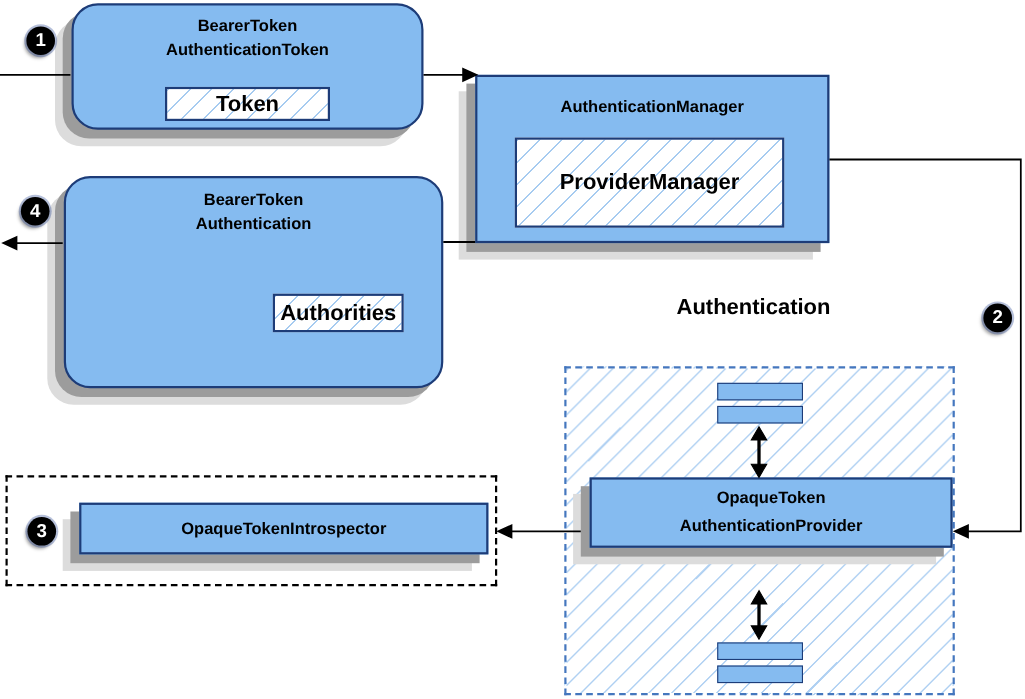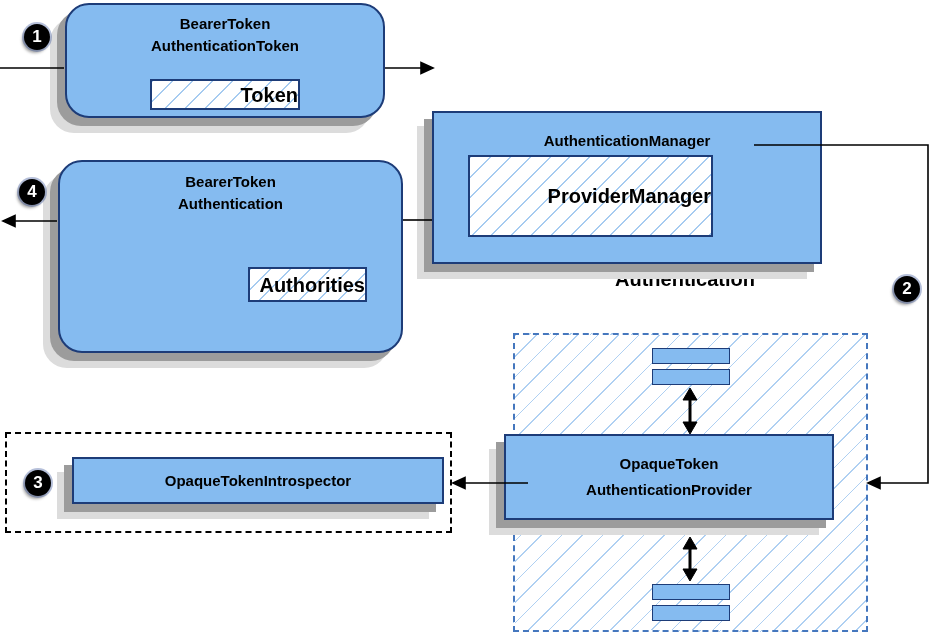--- a/index.html
+++ b/index.html
@@ -14,21 +14,21 @@
     text-align:center;
   }
   .rounded { border-radius:24px; }
   .shadow { box-shadow:-8px 8px 0 0 var(--shadow-dark), -15px 15px 0 0 var(--shadow-light); }
   .title { font-size:15px; line-height:22px; }
   .hatchbox {
     position:absolute; box-sizing:border-box;
     background-color:#fff;
     background-image:repeating-linear-gradient(135deg, var(--hatch-line) 0px, var(--hatch-line) 1.3px, transparent 1.3px, transparent 14px);
     border:2px solid var(--box-border);
-    display:flex; flex-direction:column; align-items:flex-end; justify-content:center;
+    display:flex; flex-direction:column; align-items:center; justify-content:center;
     font-size:20px; line-height:22px; text-align:center;
   }
   .zone {
     position:absolute; box-sizing:border-box;
     border:2px dashed var(--zone-border);
     background-color:#fff;
     background-image:repeating-linear-gradient(135deg, var(--zone-hatch-line) 0px, var(--zone-hatch-line) 1.3px, transparent 1.3px, transparent 14.5px);
   }
   .intro-zone {
     position:absolute; box-sizing:border-box;
@@ -68,36 +68,36 @@
   <div class="bar" style="left:652px; top:605px;"></div>
 
   <div class="box rounded shadow" style="left:65px; top:3px; width:320px; height:115px; padding-top:8px;">
     <div class="title">BearerToken</div>
     <div class="title">AuthenticationToken</div>
     <div class="hatchbox" style="left:83px; top:74px; width:150px; height:31px;">
       <div>Token</div>
     </div>
   </div>
 
-  <div class="box shadow" style="left:432px; top:68px; width:390px; height:153px; padding-top:17px;margin-top:43px;">
+  <div class="box shadow" style="left:432px; top:68px; width:322px; height:153px; padding-top:17px;">
     <div class="title">AuthenticationManager</div>
-    <div class="hatchbox" style="left:34px; top:42px; width:245px; height:82px;">
+    <div class="hatchbox" style="left:34px; top:55px; width:245px; height:82px;">
       <div>ProviderManager</div>
     </div>
   </div>
 
   <div class="box rounded shadow" style="left:58px; top:160px; width:345px; height:193px; padding-top:9px;">
     <div class="title">BearerToken</div>
     <div class="title">Authentication</div>
     <div class="hatchbox" style="left:188px; top:105px; width:119px; height:35px;">
       <div>Authorities</div>
     </div>
   </div>
 
-  <div class="box shadow flexcenter" style="left:504px; top:434px; width:330px; height:86px;">
+  <div class="box shadow flexcenter" style="left:536px; top:434px; width:330px; height:64px;">
     <div class="title" style="line-height:26px;">OpaqueToken</div>
     <div class="title" style="line-height:26px;">AuthenticationProvider</div>
   </div>
 
   <div class="intro-zone" style="left:5px; top:432px; width:447px; height:101px;"></div>
   <div class="box shadow flexcenter" style="left:72px; top:457px; width:372px; height:47px;">
     <div class="title">OpaqueTokenIntrospector</div>
   </div>
 
   <div class="badge" style="left:24px; top:24px;">1</div>

